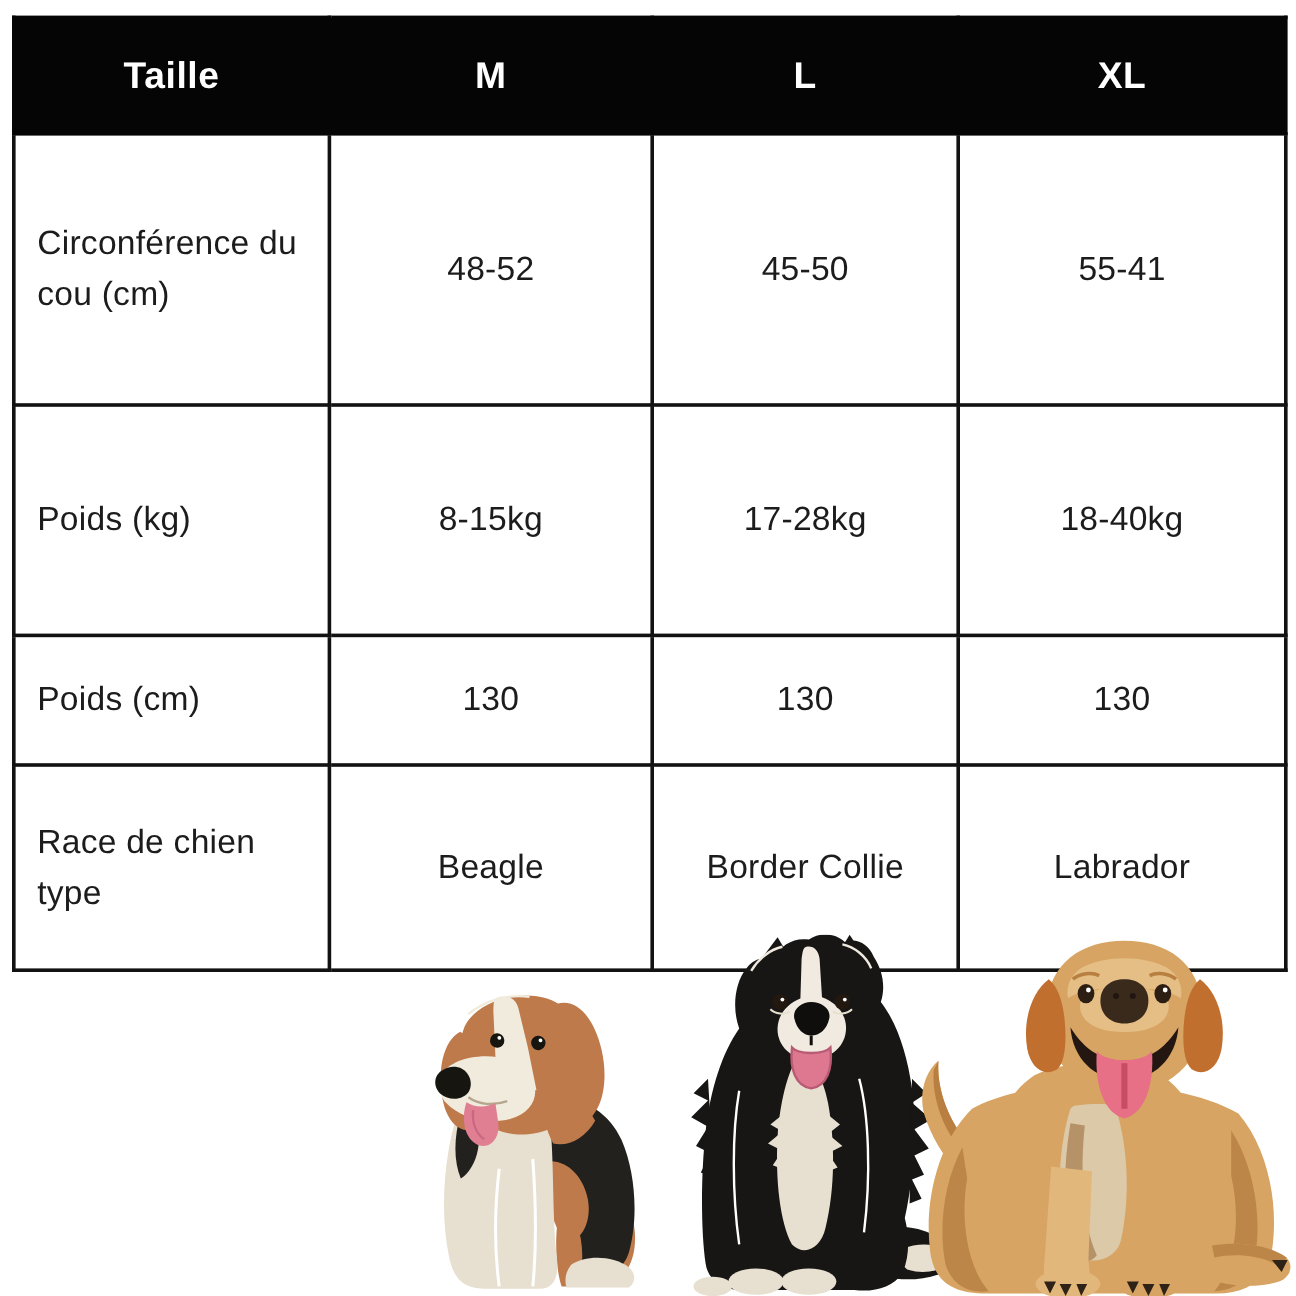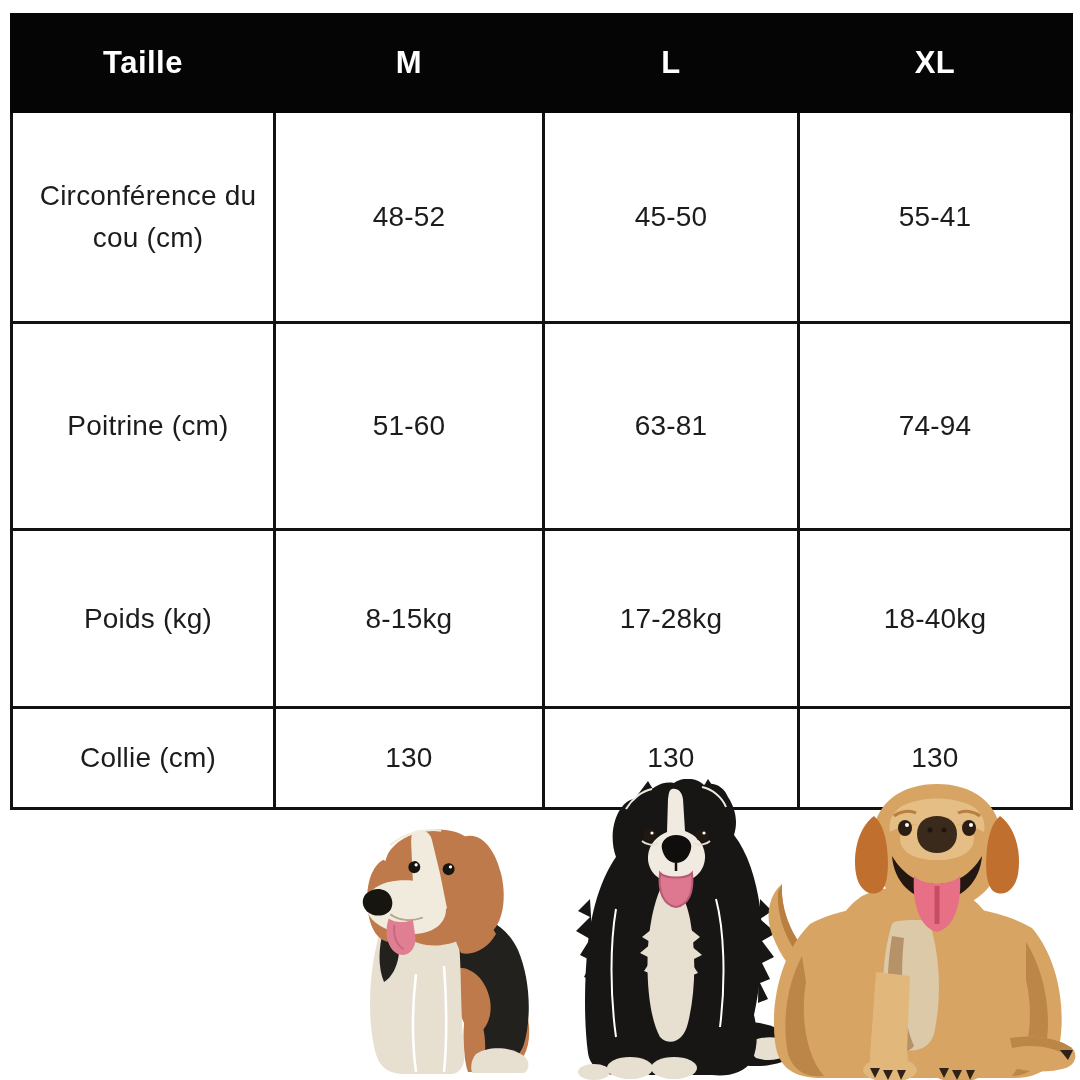--- a/index.html
+++ b/index.html
@@ -10,21 +10,21 @@
   table.size-table{
     position:absolute;left:10px;top:13px;width:1060px;height:797px;
     border-collapse:collapse;table-layout:fixed;z-index:1;
   }
   table.size-table th,table.size-table td{border:3px solid #121212;vertical-align:middle}
   table.size-table thead th{
     background:#050505;color:#ffffff;border-color:#050505;
     font-size:31px;font-weight:700;letter-spacing:.5px;text-align:center;
   }
   td.cell-label{
-    text-align:center;padding-left:18px;padding-right:8px;
+    text-align:left;padding-left:18px;padding-right:8px;
     font-size:28px;line-height:1.5;white-space:pre-line;letter-spacing:.2px;
   }
   td.cell-value{text-align:center;font-size:28px;letter-spacing:.2px}
   tr.row-h0{height:97px}
   tr.row-h1{height:178px}
   tr.row-h2{height:175px}
   tr.row-h3{height:151px}
   tr.row-h4{height:85px}
   tr.row-h5{height:135px}
   .dog{position:absolute;z-index:5}
@@ -49,37 +49,38 @@
     </tr>
   </thead>
   <tbody>
     <tr class="row-h1">
       <td class="cell-label">Circonférence du
 cou (cm)</td>
       <td class="cell-value">48-52</td>
       <td class="cell-value">45-50</td>
       <td class="cell-value">55-41</td>
     </tr>
-    <tr class="row-h2">
-      <td class="cell-label">Poitrine (cm)</td>
-      <td class="cell-value">51-60</td>
-      <td class="cell-value">63-81</td>
-      <td class="cell-value">74-94</td>
-    </tr>
     <tr class="row-h3">
       <td class="cell-label">Poids (kg)</td>
       <td class="cell-value">8-15kg</td>
       <td class="cell-value">17-28kg</td>
       <td class="cell-value">18-40kg</td>
     </tr>
     <tr class="row-h4">
-      <td class="cell-label">Collie (cm)</td>
+      <td class="cell-label">Poids (cm)</td>
       <td class="cell-value">130</td>
       <td class="cell-value">130</td>
       <td class="cell-value">130</td>
+    </tr>
+    <tr class="row-h5">
+      <td class="cell-label">Race de chien
+type</td>
+      <td class="cell-value">Beagle</td>
+      <td class="cell-value">Border Collie</td>
+      <td class="cell-value">Labrador</td>
     </tr>
   </tbody>
 </table>
 
 <div class="dog" style="left:328px;top:816px;width:212px;height:264px" role="img" aria-label="Beagle">
   <svg viewBox="0 0 212 264">
     <path fill="#BF7A4B" d="M150 140 C180 150 198 180 201 210 C203 236 192 252 174 256 L140 256 C134 238 134 205 140 184 C144 168 146 152 150 140 Z"></path>
     <path fill="#22211E" d="M112 104 C146 92 176 104 190 134 C202 162 204 200 196 228 C190 246 172 254 156 246 C160 220 154 198 140 184 C124 168 112 136 112 104 Z"></path>
     <path fill="#E7E0D1" d="M148 238 C160 230 182 230 196 240 C202 245 202 253 196 257 L144 257 C142 249 144 243 148 238 Z"></path>
     <path fill="#BF7A4B" d="M128 152 C144 150 158 164 162 184 C165 202 157 218 144 219 C132 206 124 178 128 152 Z"></path>

